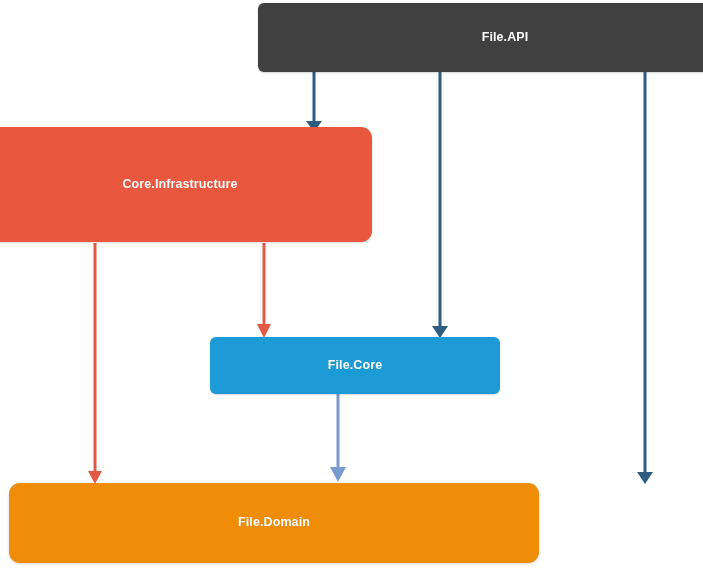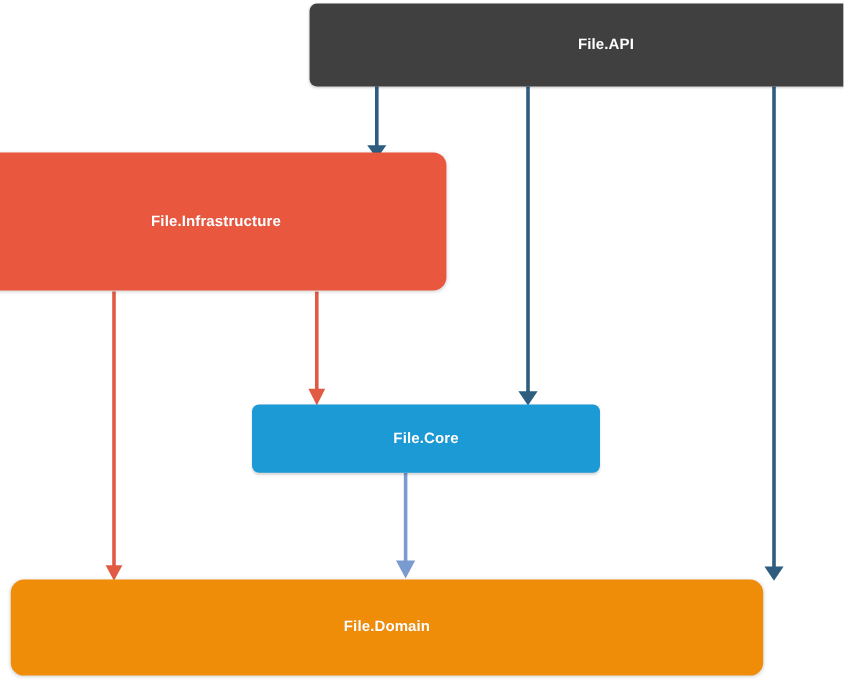--- a/index.html
+++ b/index.html
@@ -60,21 +60,21 @@
     width: 290px;
     height: 57px;
     background: #1b9ad6;
     border-radius: 6px;
     box-shadow: 0 1px 2px rgba(0,0,0,0.16);
     margin-left: 18px;
   }
   #node-domain {
     left: 9px;
     top: 483px;
-    width: 627px;
+    width: 530px;
     height: 80px;
     background: #ef8c08;
     border-radius: 11px;
     box-shadow: 0 1px 3px rgba(0,0,0,0.16);
   }
   #edge-layer {
     position: absolute;
     left: 0;
     top: 0;
     width: 703px;
@@ -126,21 +126,21 @@
       <polygon class="edge-head" points="330,467 346,467 338,482" fill="#7a9bd0"></polygon>
     </g>
 
   </svg>
 
   <div class="node" id="node-api">
     <span class="node-label">File.API</span>
   </div>
 
   <div class="node" id="node-infrastructure">
-    <span class="node-label">File.Infrastructure</span>
+    <span class="node-label">Core.Infrastructure</span>
   </div>
 
   <div class="node" id="node-core">
     <span class="node-label">File.Core</span>
   </div>
 
   <div class="node" id="node-domain">
     <span class="node-label">File.Domain</span>
   </div>
 

